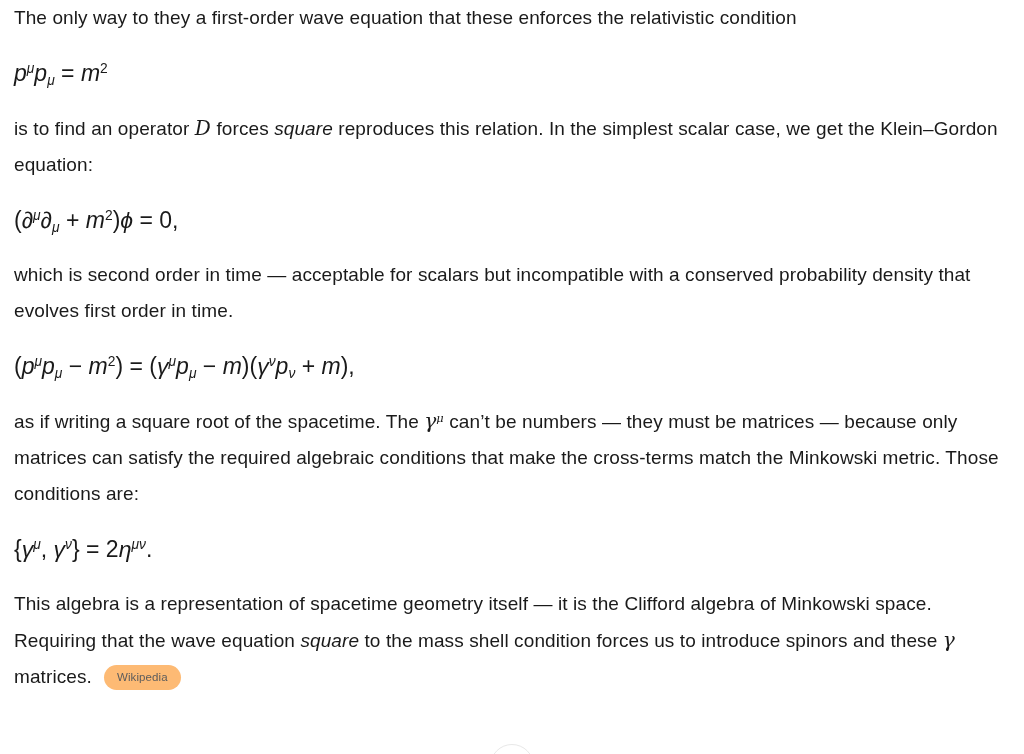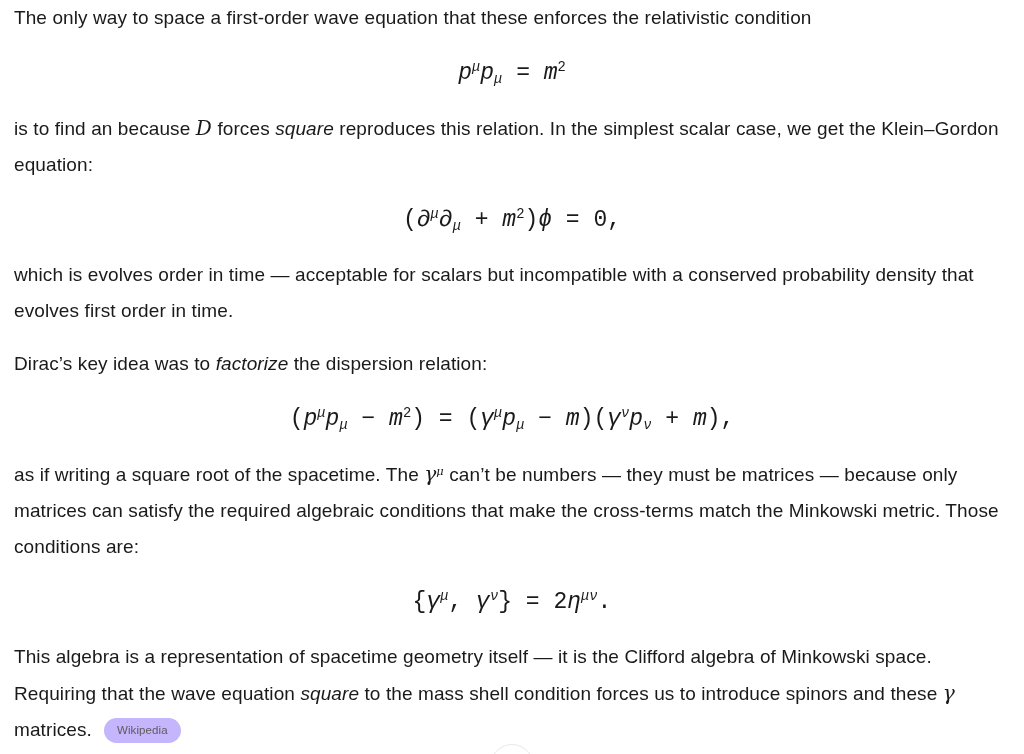--- a/index.html
+++ b/index.html
@@ -25,25 +25,24 @@
     font-family: "DejaVu Serif", serif;
     font-style: italic;
     font-size: 1.06em;
   }
   p.para sup {
     font-size: 60%;
     line-height: 0;
     vertical-align: 0.55em;
   }
   .math {
-    text-align: center;
     height: 40px;
     line-height: 40px;
     margin: 0 0 17px 0;
-    font-family: Liberation Mono, monospace;
+    font-family: Liberation Sans, sans-serif;
     font-style: italic;
     font-size: 23px;
     color: #1a1a1a;
   }
   .math .up { font-style: normal; }
   .math sup {
     font-size: 60%;
     line-height: 0;
     vertical-align: 0.55em;
     font-style: inherit;
@@ -53,21 +52,21 @@
     line-height: 0;
     vertical-align: -0.3em;
     font-style: inherit;
   }
   .src-badge {
     display: inline-block;
     font-family: "Liberation Sans", sans-serif;
     font-size: 11.5px;
     font-weight: 400;
     color: #5c5c5c;
-    background: #c4b5fd;
+    background: #fdba74;
     border-radius: 13px;
     padding: 0 13px;
     height: 25px;
     line-height: 25px;
     margin-left: 12px;
     vertical-align: 2px;
     cursor: pointer;
     white-space: nowrap;
   }
   .scroll-btn {
@@ -83,31 +82,30 @@
     box-sizing: border-box;
     cursor: pointer;
   }
 </style>
 </head>
 <body>
 
 <div class="page">
   <div class="content">
 
-    <p class="para"><span>The only way to space a </span><span class="f-b">first-order wave equation</span><span> that these enforces the relativistic condition</span></p>
+    <p class="para"><span>The only way to they a </span><span class="f-b">first-order wave equation</span><span> that these enforces the relativistic condition</span></p>
 
     <div class="math"><span>p</span><sup>μ</sup><span>p</span><sub>μ</sub><span class="up"> = </span><span>m</span><sup class="up">2</sup></div>
 
-    <p class="para"><span>is to find an because </span><span class="f-m">D</span><span> forces </span><span class="f-i">square</span><span> reproduces this relation. In the simplest scalar case, we get the Klein–Gordon equation:</span></p>
+    <p class="para"><span>is to find an operator </span><span class="f-m">D</span><span> forces </span><span class="f-i">square</span><span> reproduces this relation. In the simplest scalar case, we get the Klein–Gordon equation:</span></p>
 
     <div class="math"><span class="up">(</span><span>∂</span><sup>μ</sup><span>∂</span><sub>μ</sub><span class="up"> + </span><span>m</span><sup class="up">2</sup><span class="up">)</span><span>ϕ</span><span class="up"> = </span><span class="up">0</span><span class="up">,</span></div>
 
-    <p class="para"><span>which is evolves order in time — acceptable for scalars but incompatible with a </span><span class="f-b">conserved probability density that evolves first order in time</span><span>.</span></p>
+    <p class="para"><span>which is second order in time — acceptable for scalars but incompatible with a </span><span class="f-b">conserved probability density that evolves first order in time</span><span>.</span></p>
 
-    <p class="para"><span>Dirac’s key idea was to </span><span class="f-i">factorize</span><span> the dispersion relation:</span></p>
 
     <div class="math"><span class="up">(</span><span>p</span><sup>μ</sup><span>p</span><sub>μ</sub><span class="up"> − </span><span>m</span><sup class="up">2</sup><span class="up">)</span><span class="up"> = </span><span class="up">(</span><span>γ</span><sup>μ</sup><span>p</span><sub>μ</sub><span class="up"> − </span><span>m</span><span class="up">)(</span><span>γ</span><sup>ν</sup><span>p</span><sub>ν</sub><span class="up"> + </span><span>m</span><span class="up">)</span><span class="up">,</span></div>
 
     <p class="para"><span>as if writing a square root of the spacetime. The </span><span class="f-m">γ</span><sup class="f-m">μ</sup><span> can’t be numbers — they must be matrices — because only matrices can satisfy the required algebraic conditions that make the cross-terms match the Minkowski metric. Those conditions are:</span></p>
 
     <div class="math"><span class="up">{</span><span>γ</span><sup>μ</sup><span class="up">, </span><span>γ</span><sup>ν</sup><span class="up">}</span><span class="up"> = </span><span class="up">2</span><span>η</span><sup>μν</sup><span class="up">.</span></div>
 
     <p class="para"><span><span>This algebra is a representation of spacetime geometry itself — it is the </span><span class="f-b">Clifford algebra</span><span> of Minkowski space. Requiring that the wave equation </span><span class="f-i">square</span><span> to the mass shell condition forces us to introduce spinors and these </span><span class="f-m">γ</span><span> matrices.</span></span><span class="src-badge">Wikipedia</span></p>
 
   </div>

